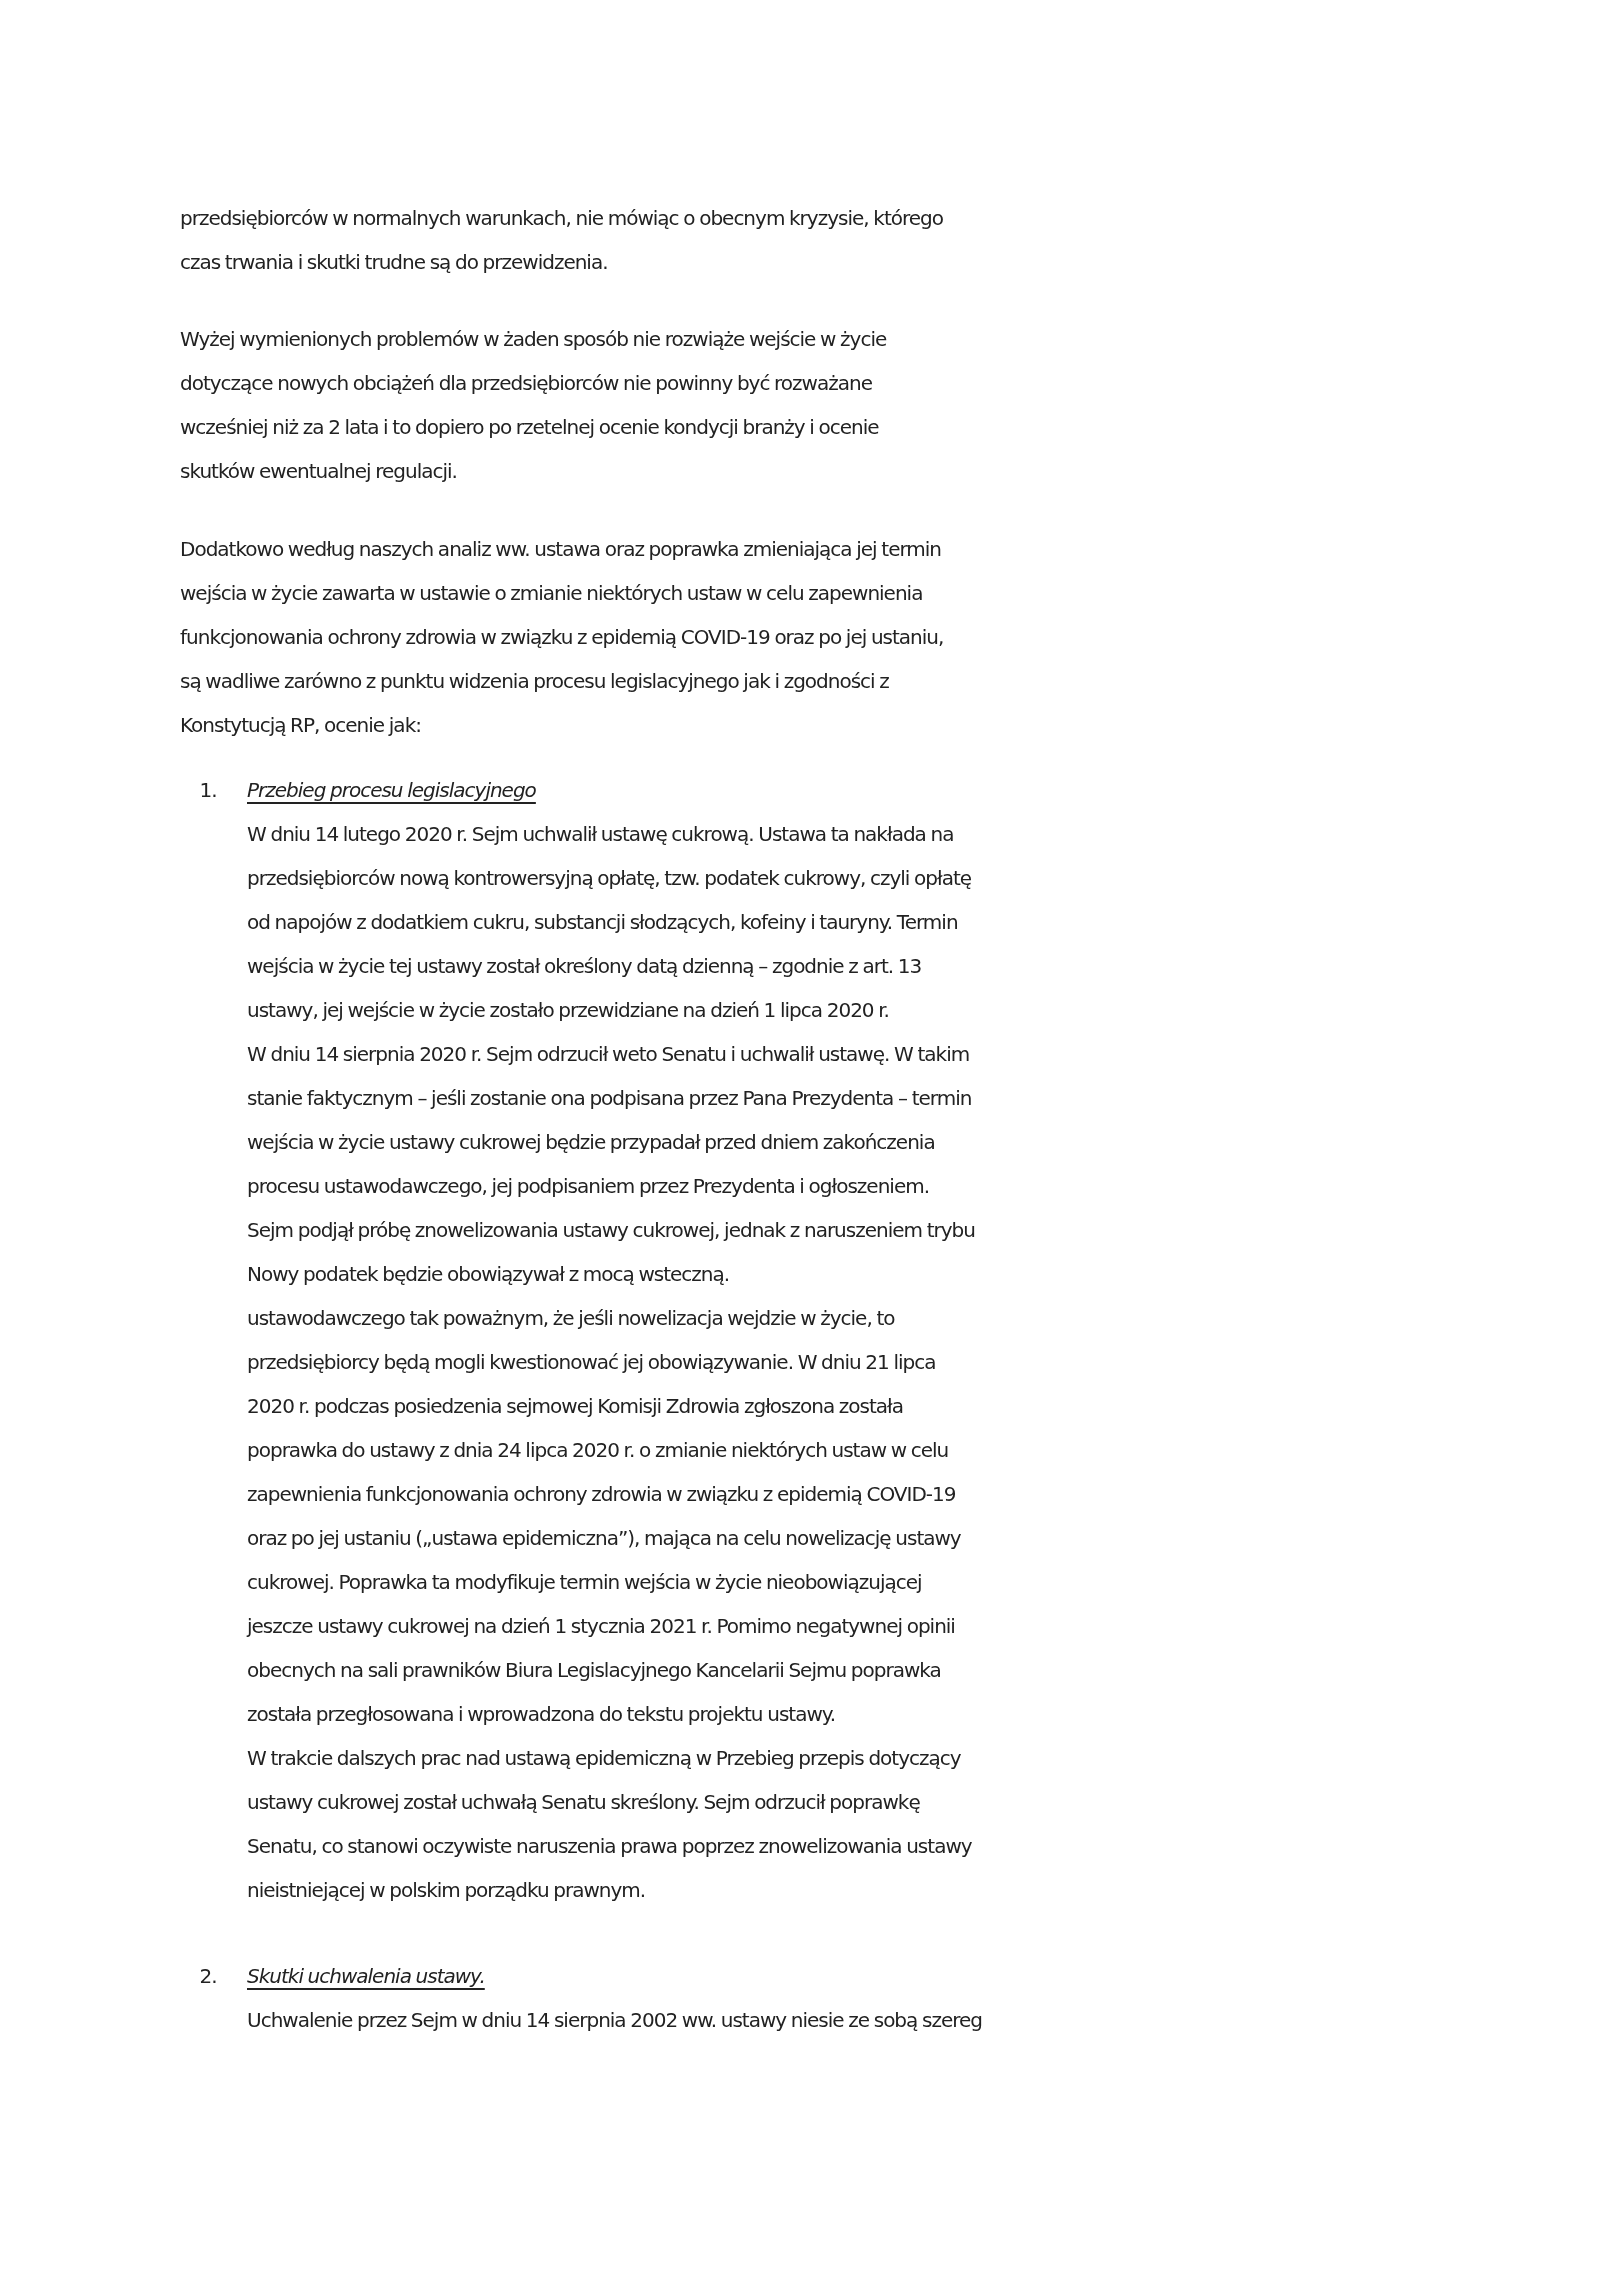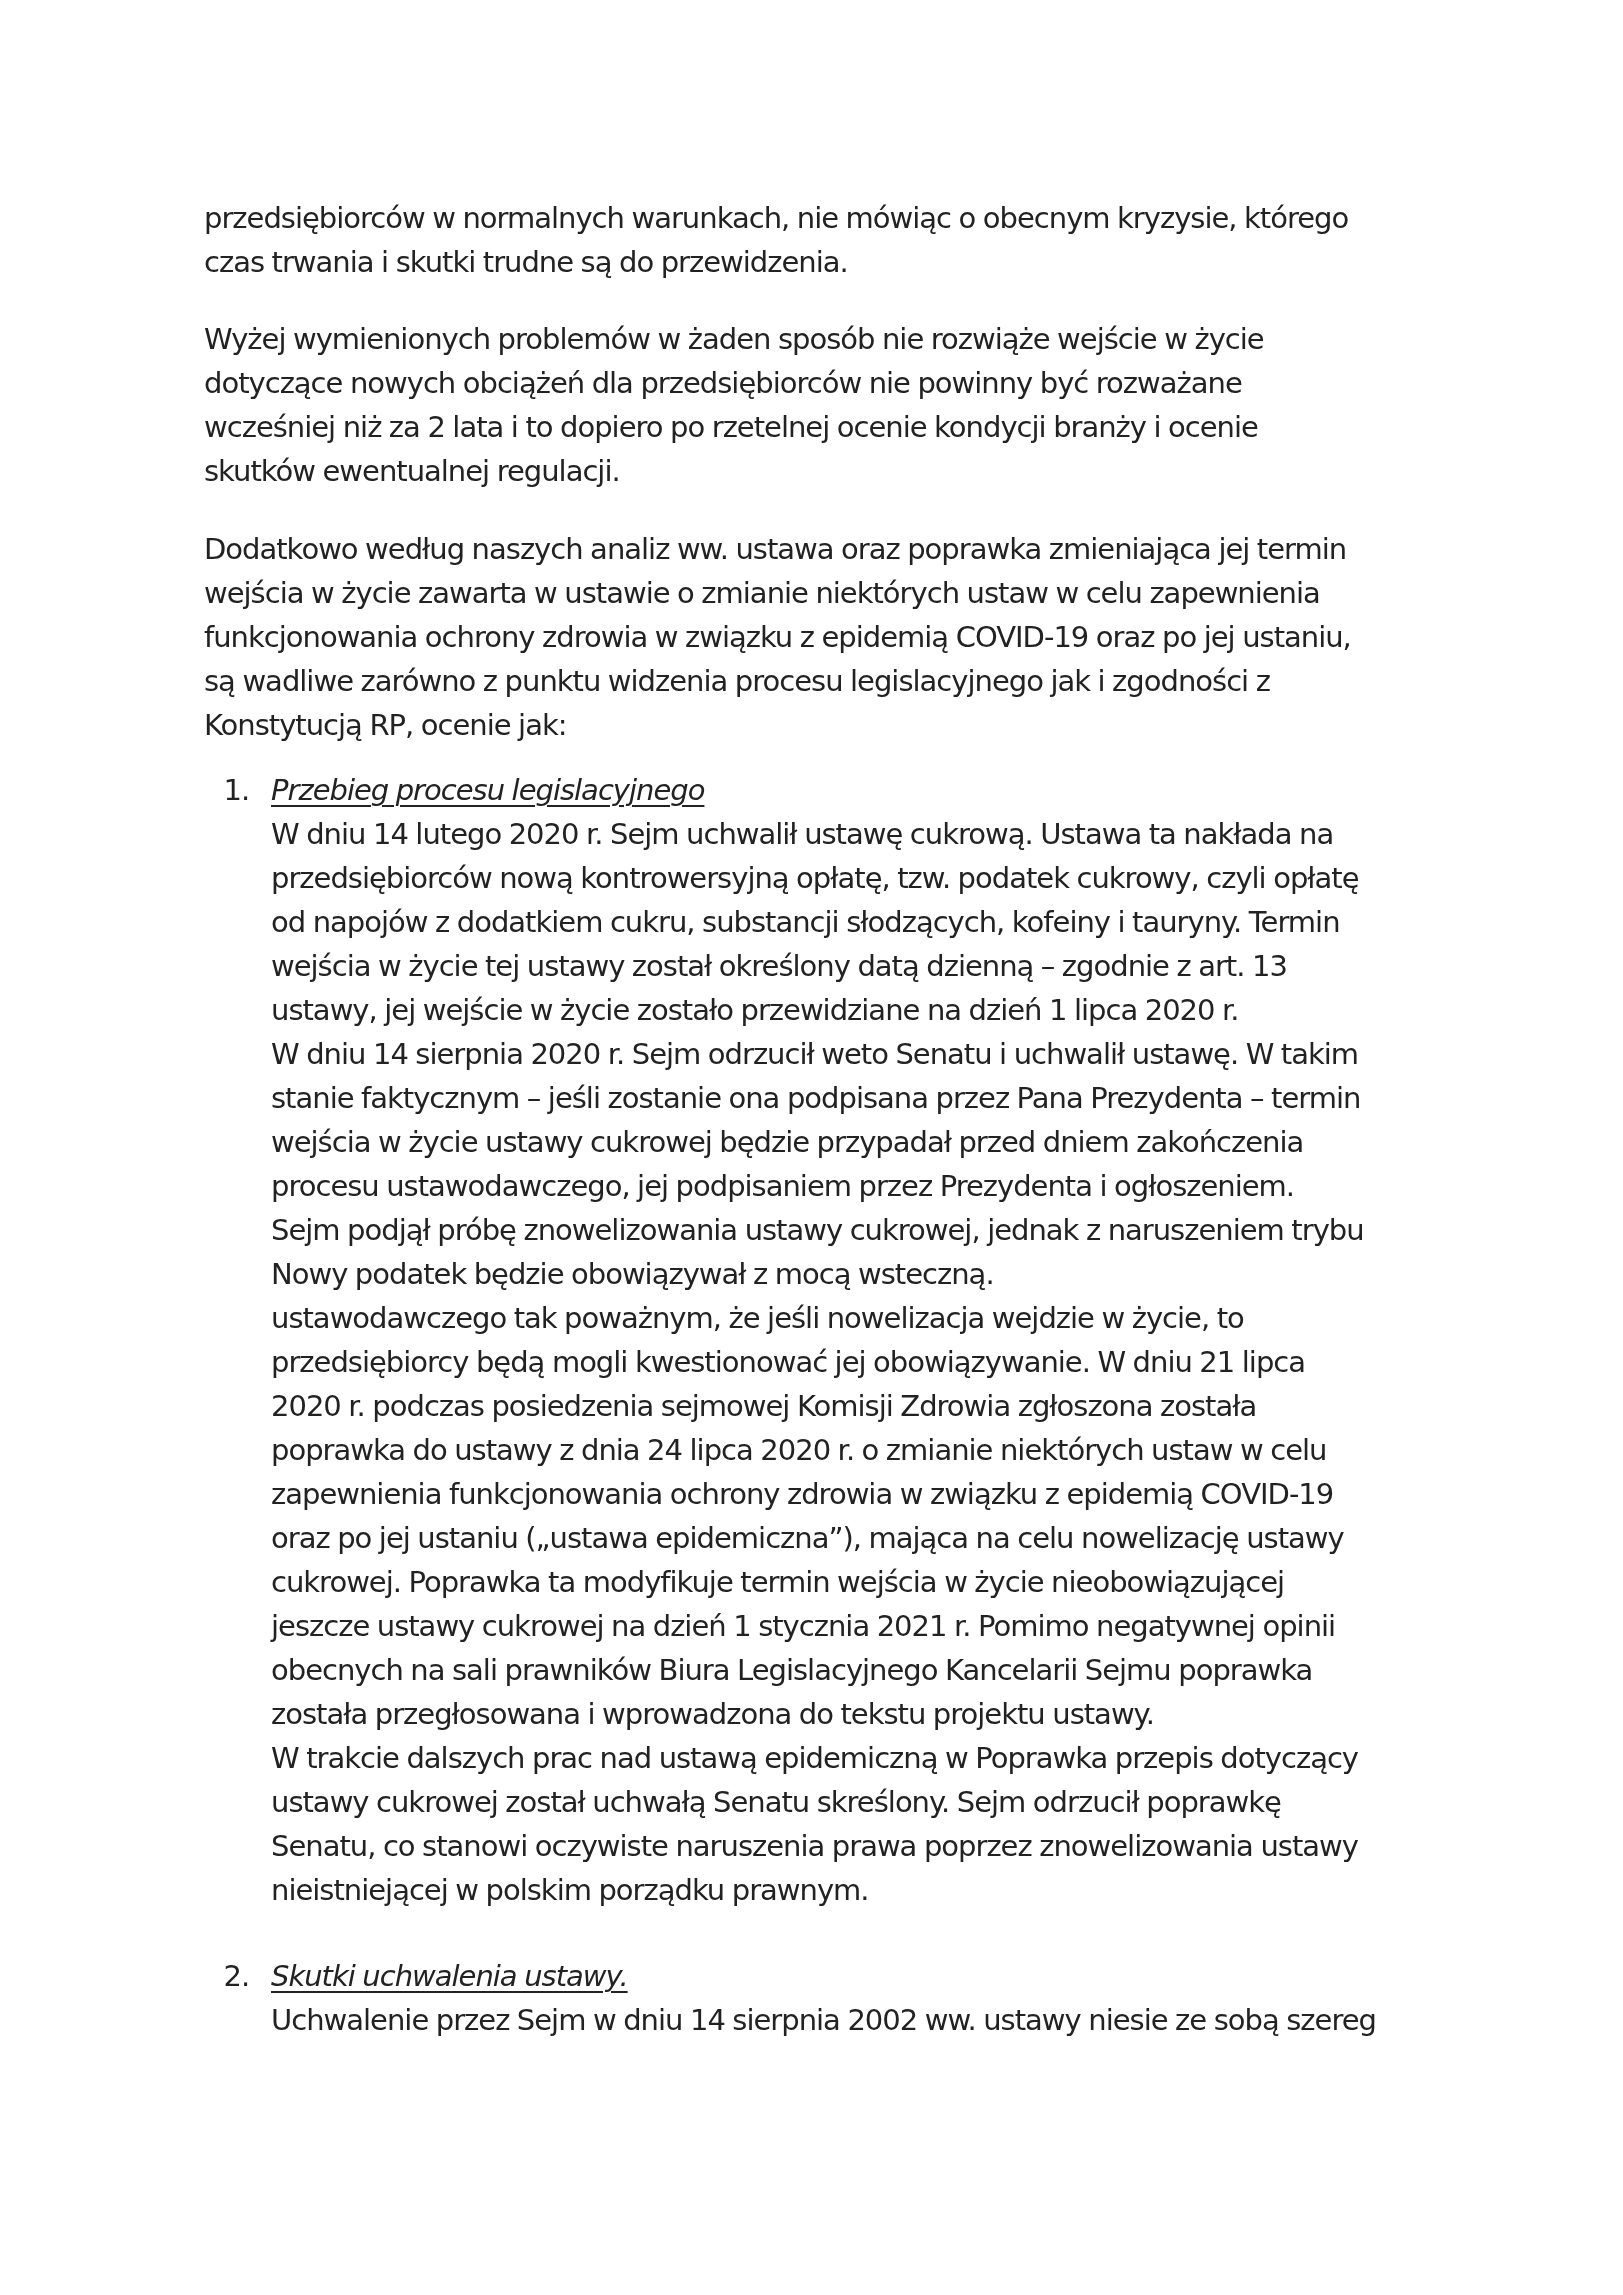--- a/index.html
+++ b/index.html
@@ -10,24 +10,24 @@
   body {
     width: 1623px;
     height: 2295px;
     position: relative;
     overflow: hidden;
     font-family: "DejaVu Sans", "Liberation Sans", sans-serif;
     color: #222222;
   }
   .page {
     position: absolute;
-    left: 204px;
+    left: 180px;
     top: 196px;
     width: 1269px;
-    font-size: 29px;
+    font-size: 20px;
     line-height: 44px;
     letter-spacing: -1px;
     word-spacing: -0.7px;
   }
   .para {
     margin: 0 0 26px 0;
   }
   .para.p1 { margin-bottom: 33px; }
   .para.p2 { margin-bottom: 34px; }
   .para.p3 { margin-bottom: 21px; }
@@ -93,21 +93,21 @@
         <span class="line">ustawodawczego tak poważnym, że jeśli nowelizacja wejdzie w życie, to</span>
         <span class="line">przedsiębiorcy będą mogli kwestionować jej obowiązywanie. W dniu 21 lipca</span>
         <span class="line">2020 r. podczas posiedzenia sejmowej Komisji Zdrowia zgłoszona została</span>
         <span class="line">poprawka do ustawy z dnia 24 lipca 2020 r. o zmianie niektórych ustaw w celu</span>
         <span class="line">zapewnienia funkcjonowania ochrony zdrowia w związku z epidemią COVID-19</span>
         <span class="line">oraz po jej ustaniu („ustawa epidemiczna”), mająca na celu nowelizację ustawy</span>
         <span class="line">cukrowej. Poprawka ta modyfikuje termin wejścia w życie nieobowiązującej</span>
         <span class="line">jeszcze ustawy cukrowej na dzień 1 stycznia 2021 r. Pomimo negatywnej opinii</span>
         <span class="line">obecnych na sali prawników Biura Legislacyjnego Kancelarii Sejmu poprawka</span>
         <span class="line">została przegłosowana i wprowadzona do tekstu projektu ustawy.</span>
-        <span class="line">W trakcie dalszych prac nad ustawą epidemiczną w Poprawka przepis dotyczący</span>
+        <span class="line">W trakcie dalszych prac nad ustawą epidemiczną w Przebieg przepis dotyczący</span>
         <span class="line">ustawy cukrowej został uchwałą Senatu skreślony. Sejm odrzucił poprawkę</span>
         <span class="line">Senatu, co stanowi oczywiste naruszenia prawa poprzez znowelizowania ustawy</span>
         <span class="line">nieistniejącej w polskim porządku prawnym.</span>
       </div>
   </div>
 
   <div class="list-item">
     <span class="list-num">2.</span>
     <span class="line list-heading"><span>Skutki uchwalenia ustawy.</span></span>
     <div id="list-body-1">

